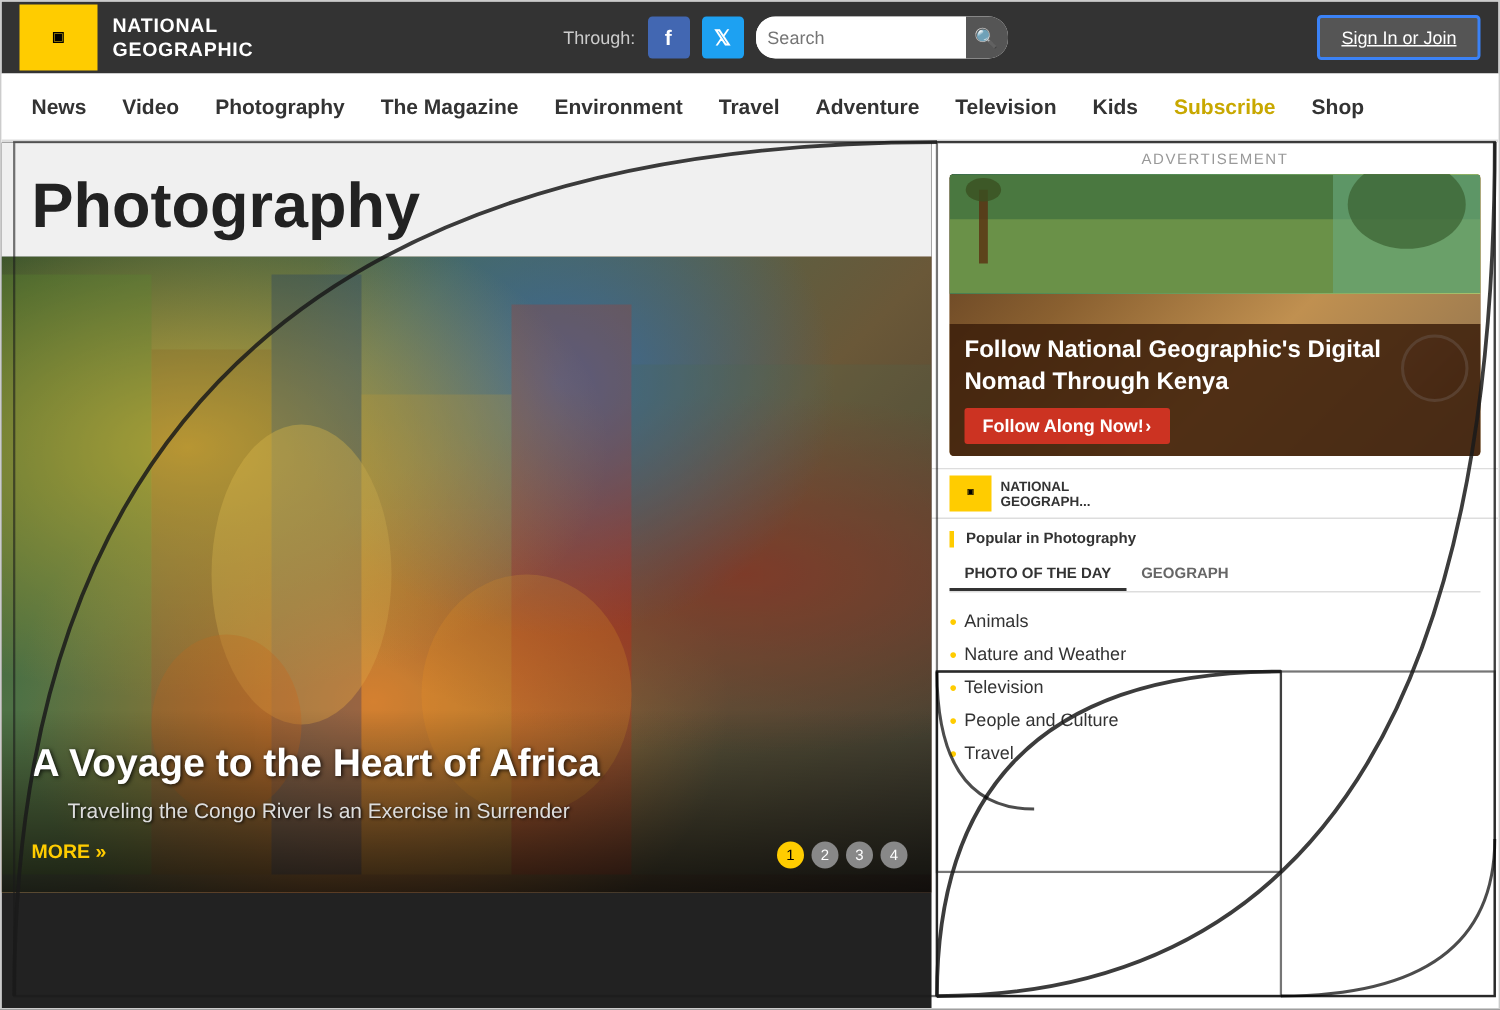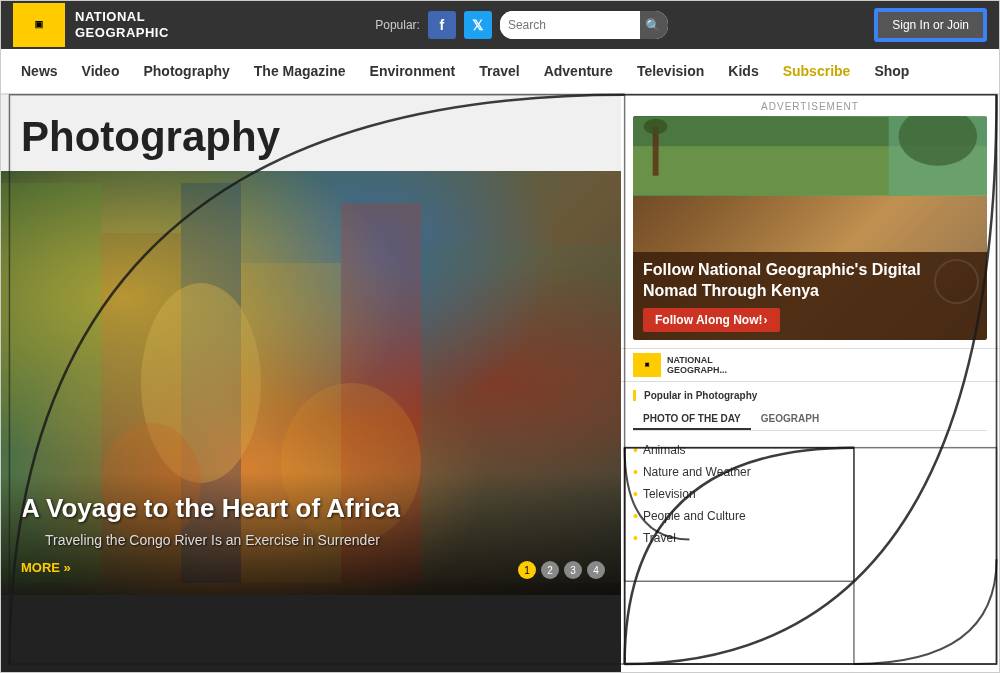--- a/index.html
+++ b/index.html
@@ -87,26 +87,27 @@
       border: none;
       cursor: pointer;
       display: flex;
       align-items: center;
       justify-content: center;
       color: #fff;
       font-size: 13px;
     }
     .sign-in-btn {
       background: #555;
-      border: 4px solid #3b82f6;
+      border: 2px solid #3b82f6;
       color: #fff;
       padding: 6px 14px;
       font-size: 12px;
       cursor: pointer;
       border-radius: 3px;
+      text-decoration: underline;
     }
 
     
     .nav-bar {
       background: #fff;
       border-bottom: 2px solid #ddd;
       height: 46px;
       display: flex;
       align-items: center;
       padding: 16px 8px;
@@ -240,21 +241,21 @@
       color: #999;
       text-align: center;
       margin-bottom: 4px;
       letter-spacing: 1px;
     }
     .ad-card {
       background: #8a6030;
       border-radius: 3px;
       overflow: hidden;
       position: relative;
-      height: 224px;
+      height: 188px;
     }
     .ad-bg {
       position: absolute;
       inset: 0;
       background: linear-gradient(135deg, #5a3a20 0%, #8a6030 30%, #c09050 60%, #8a7050 100%);
     }
     .ad-image-area {
       position: absolute;
       top: 0;
       left: 0;
@@ -405,21 +406,21 @@
 
   <div class="top-bar">
     <div class="logo-area">
       <div class="logo-box">▣</div>
       <div class="logo-text">
         <div>NATIONAL</div>
         <div>GEOGRAPHIC</div>
       </div>
     </div>
     <div class="top-center">
-      <span class="connect-label">Popular:</span>
+      <span class="connect-label">Through:</span>
       <button class="social-btn">f</button>
       <button class="social-btn twitter">𝕏</button>
       <div class="search-bar">
         <input type="text" placeholder="Search" style="">
         <button class="search-btn">🔍</button>
       </div>
     </div>
     <button class="sign-in-btn">Sign In or Join</button>
   </div>
 

